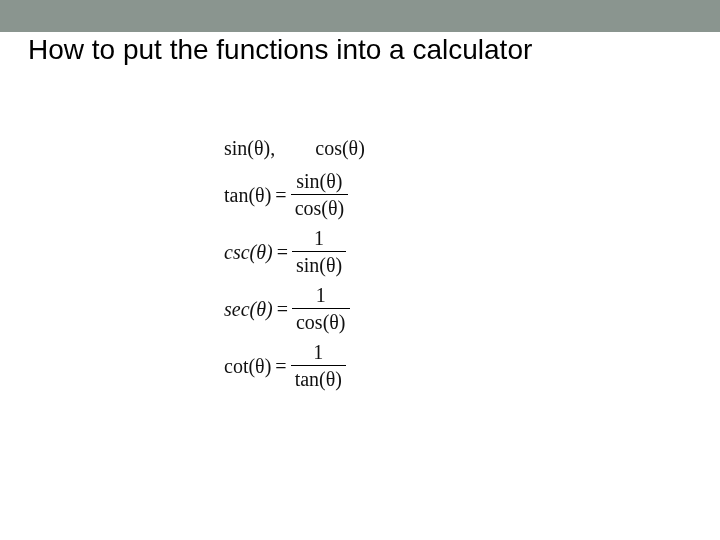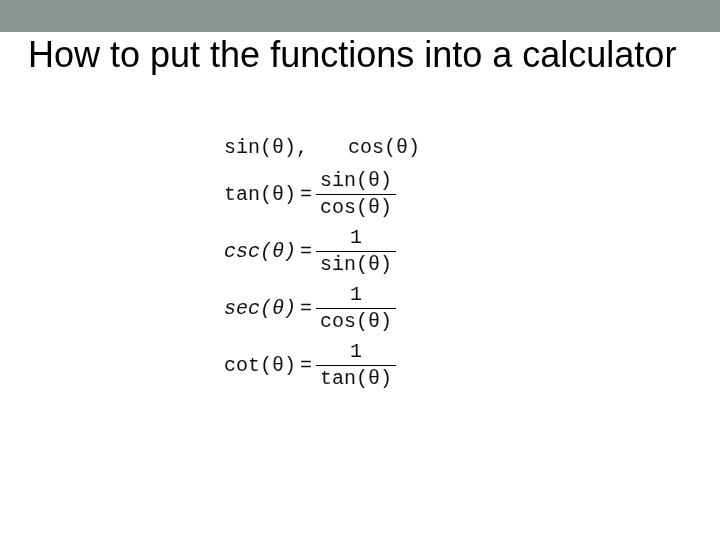--- a/index.html
+++ b/index.html
@@ -10,29 +10,29 @@
     color:#000;
     position:relative;
   }
   .topbar{
     position:absolute;left:0;top:0;width:720px;height:32px;
     background:#8a958f;
   }
   .title{
     position:absolute;left:28px;top:34px;
     font-family:Arial,Helvetica,sans-serif;
-    font-size:36px;
+    font-size:28px;
     color:#000;
     letter-spacing:0;
   }
   .formulas{
     position:absolute;left:224px;top:130px;
     width:280px;
     font-size:20px;
-    font-family:Liberation Mono, monospace;
+    font-family:Liberation Serif, serif;
     color:#111;
   }
   .row{display:flex;align-items:center;margin:8px 0;line-height:1}
   .row0{margin-bottom:12px}
   .row0 .gap{
     display:inline-block;width:40px
   }
   .lhs{white-space:nowrap}
   .eq{padding:0 4px}
   .frac{

